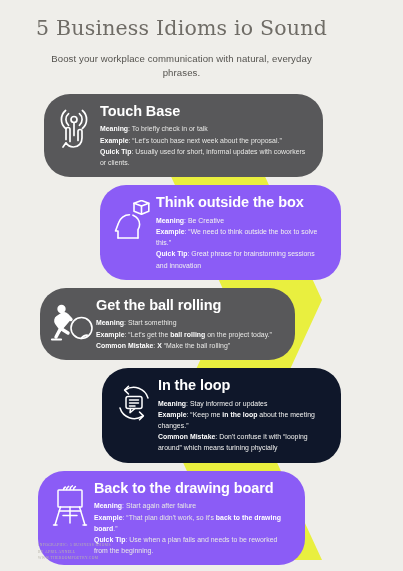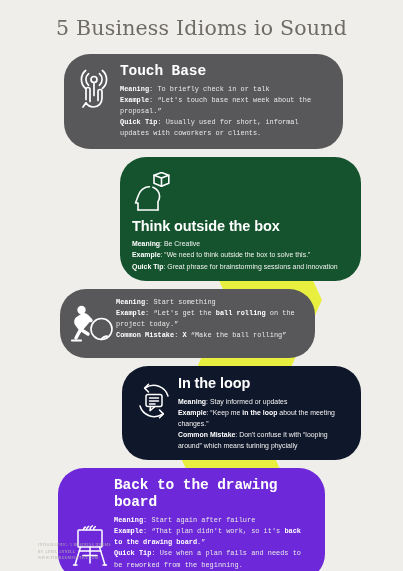--- a/index.html
+++ b/index.html
@@ -3,21 +3,21 @@
 <meta charset="utf-8">
 <style>
   html,body{margin:0;padding:0;}
   body{
     width:403px;height:571px;
     background:#efeeea;
     font-family:"Liberation Sans", sans-serif;
     overflow:hidden;
     position:relative;
   }
-  .page{position:relative;width:363px;height:571px;overflow:hidden;padding-left:20px;}
+  .page{position:relative;width:363px;height:571px;overflow:hidden;}
 
   
   .zigzag{position:absolute;left:0;top:0;width:403px;height:571px;z-index:0;pointer-events:none;}
 
   
   .header{position:relative;z-index:3;padding-top:16px;text-align:center;}
   .title{
     font-family:"DejaVu Serif", serif;
     font-weight:400;
     font-size:20.5px;
@@ -40,21 +40,21 @@
   .cards{position:relative;z-index:2;margin-top:13px;}
   .card{
     position:relative;
     display:flex;
     align-items:flex-start;
     border-radius:26px;
     box-sizing:border-box;
     padding:8px 14px 9px 10px;
     min-height:62px;
   }
-  .card.dark{background:#58585a;color:#ffffff;font-family:Liberation Mono, monospace;}
+  .card.dark{background:#58585a;color:#ffffff;}
   .card.light{background:#a6a6a4;color:#ffffff;}
 
   .card.c1{margin:0 40px 0 44px;}
   .card.c2{margin:8px 22px 0 100px;}
   .card.c3{margin:8px 68px 0 40px;}
   .card.c4{margin:8px 22px 0 102px;}
   .card.c5{margin:8px 58px 0 38px;}
 
   .icon{
     flex:0 0 auto;
@@ -101,40 +101,41 @@
 <div class="page">
 
   <svg class="zigzag" viewBox="0 0 403 571" preserveAspectRatio="none">
     <polygon id="zz" points="168,170 262,170 322,300 262,430 322,560 228,560 168,430 228,300" fill="#e9ef3f"></polygon>
   </svg>
 
   <div class="header">
     <h1 class="title" style="color: rgb(111, 108, 102);">
       <span>5 Business Idioms io Sound</span><br>
     </h1>
+    <p class="subtitle">Boost your workplace communication with natural, everyday phrases.</p>
   </div>
 
   <div class="cards">
       <div class="card dark c1" style="background: rgb(88, 88, 90);">
         <div class="icon">
           <svg width="34" height="40" viewBox="0 0 34 40" fill="none" stroke="#fff" stroke-width="1.7" stroke-linecap="round" stroke-linejoin="round">
             <circle cx="15" cy="10.5" r="3"></circle>
             <path d="M9.6 16.3a7.6 7.6 0 0 1 0-11.6M20.4 4.7a7.6 7.6 0 0 1 0 11.6M6.6 19.5a11.8 11.8 0 0 1 0-18M23.4 1.5a11.8 11.8 0 0 1 0 18"></path>
             <path d="M15 13.5v13M15 26.5v-3M11 20.5v12M11 20.5a2 2 0 0 0-4 0v10"></path>
             <path d="M19 22.5v9M19 22.5a2 2 0 0 1 4 0v6.5c0 5-3.2 9-8.6 9-4 0-6-1.8-7.4-4.2L4 38"></path>
           </svg>
         </div>
         <div class="body">
           <div class="card-title">Touch Base</div>
           <div class="line"><b>Meaning</b><span>: </span><span>To briefly check in or talk</span></div>
           <div class="line"><b>Example</b><span>: </span><span>“Let's touch base next week about the proposal.”</span></div>
           <div class="line"><b>Quick Tip</b><span>: </span><span>Usually used for short, informal updates with coworkers or clients.</span></div>
         </div>
       </div>
-      <div class="card light c2" style="background: #14532d; flex-direction: column;">
+      <div class="card light c2" style="background: #8b5cf6;">
         <div class="icon">
           <svg width="36" height="40" viewBox="0 0 36 40" fill="none" stroke="#fff" stroke-width="1.6" stroke-linecap="round" stroke-linejoin="round">
             <path d="M4 38v-7H1.5l3-8a11.5 11.5 0 0 1 11-8.2"></path>
             <path d="M19 15.2c4 1.6 6.6 5.2 6.6 9.4 0 1.9-.6 3.6-1.6 5.1V38"></path>
             <path d="M4 38h20"></path>
             <path d="M20 3.2l7.5-2.7 7.3 2.7-7.3 2.8z"></path>
             <path d="M20 3.2v8.1l7.5 2.9V6"></path>
             <path d="M34.8 3.2v8.1l-7.3 2.9"></path>
           </svg>
         </div>
@@ -150,20 +151,21 @@
           <svg width="44" height="38" viewBox="0 0 44 38" fill="none" stroke="#fff" stroke-width="1.6" stroke-linecap="round" stroke-linejoin="round">
             <circle cx="11.5" cy="5" r="4.2" fill="#fff" stroke="none"></circle>
             <path d="M6 33l4.5-8.5 -4-5.5a4 4 0 0 1 1-5.5l4.5-3a4 4 0 0 1 4.8.4L21 15.5" fill="#fff" stroke="#fff" stroke-width="3.4"></path>
             <path d="M10.8 24.5L18 29" stroke="#fff" stroke-width="3.4"></path>
             <path d="M2 35.5h9" stroke="#fff" stroke-width="2.2"></path>
             <circle cx="31.5" cy="24" r="10.5"></circle>
             <path d="M31 34.5c1.6-2.2 3.6-3.2 6.2-3.4"></path>
           </svg>
         </div>
         <div class="body">
+          <div class="card-title">Get the ball rolling</div>
           <div class="line"><b>Meaning</b><span>: </span><span>Start something</span></div>
           <div class="line"><b>Example</b><span>: </span><span>“Let's get the <span class="em">ball rolling</span> on the project today.”</span></div>
           <div class="line"><b>Common Mistake</b><span>: </span><span><span class="em">X</span> “Make the ball rolling”</span></div>
         </div>
       </div>
       <div class="card light c4" style="background: #0f172a;">
         <div class="icon">
           <svg width="38" height="38" viewBox="0 0 38 38" fill="none" stroke="#fff" stroke-width="1.5" stroke-linecap="round" stroke-linejoin="round">
             <path d="M10.5 5.8A15 15 0 0 1 33 14"></path>
             <path d="M27.5 32.2A15 15 0 0 1 5 24"></path>
@@ -174,21 +176,21 @@
             <path d="M14.5 16h9M14.5 19h9M14.5 22h5.5"></path>
           </svg>
         </div>
         <div class="body">
           <div class="card-title">In the loop</div>
           <div class="line"><b>Meaning</b><span>: </span><span>Stay informed or updates</span></div>
           <div class="line"><b>Example</b><span>: </span><span>“Keep me <span class="em">in the loop</span> about the meeting changes.”</span></div>
           <div class="line"><b>Common Mistake</b><span>: </span><span>Don't confuse it with “looping around” which means turining phycially</span></div>
         </div>
       </div>
-      <div class="card dark c5" style="background: #6d28d9; align-items: flex-end;">
+      <div class="card dark c5" style="background: #8b5cf6;">
         <div class="icon">
           <svg width="38" height="44" viewBox="0 0 38 44" fill="none" stroke="#fff" stroke-width="1.5" stroke-linecap="round" stroke-linejoin="round">
             <path d="M15.5 5.5c0-1.6 1.2-2.6 2.2-3.2M19 5.5c0-2 1.2-3 2.4-3.6M22.5 5.5c0-1.4.9-2.3 1.9-2.9M12.5 5.5c0-1.2 1-2 1.8-2.5"></path>
             <rect x="7" y="6" width="24" height="17" rx=".8"></rect>
             <path d="M19 23v16"></path>
             <path d="M9.5 23L4 41M28.5 23L34 41"></path>
             <path d="M8.2 27h21.6"></path>
             <path d="M12 31.5h14"></path>
             <path d="M2.5 41h3.5M32 41h3.5"></path>
           </svg>

